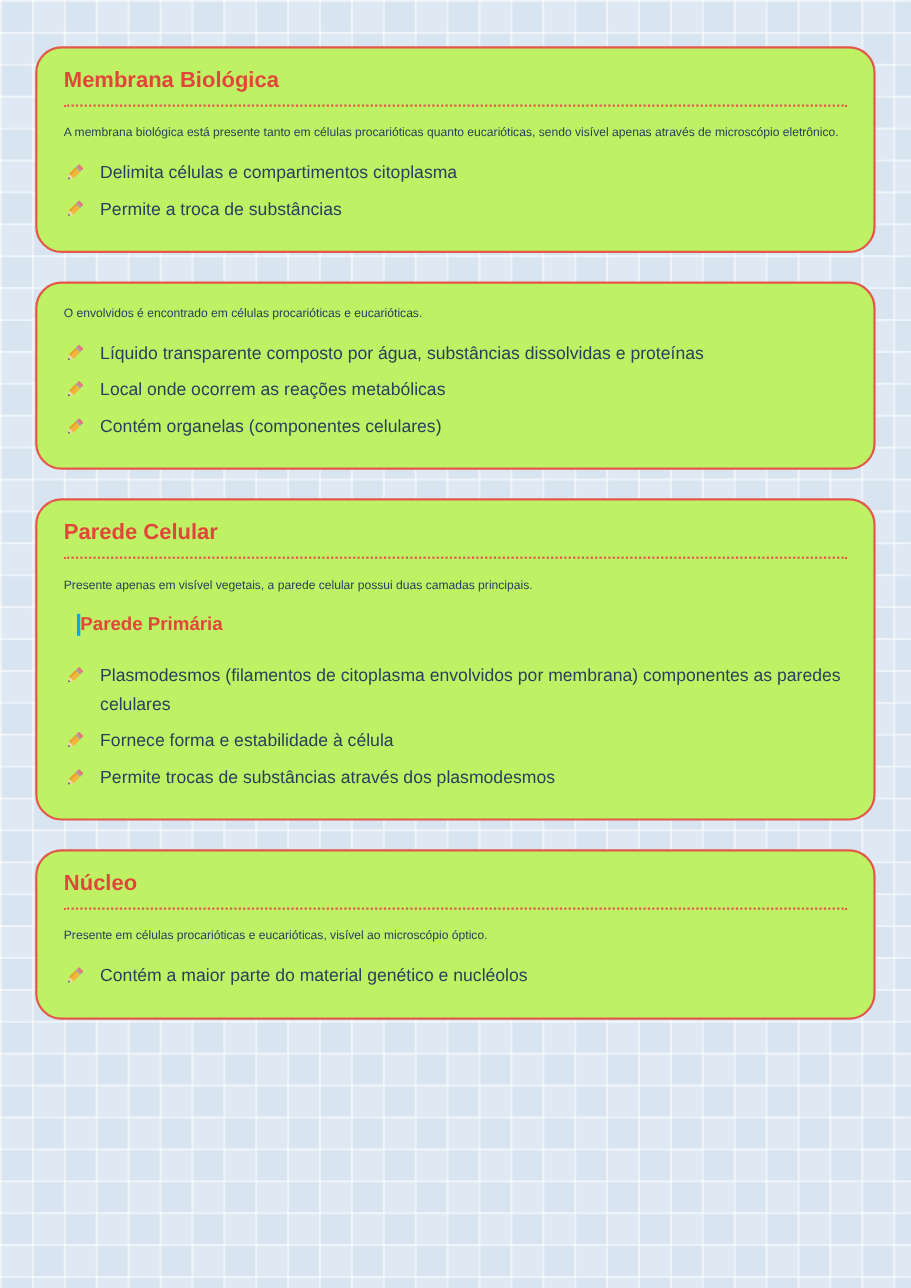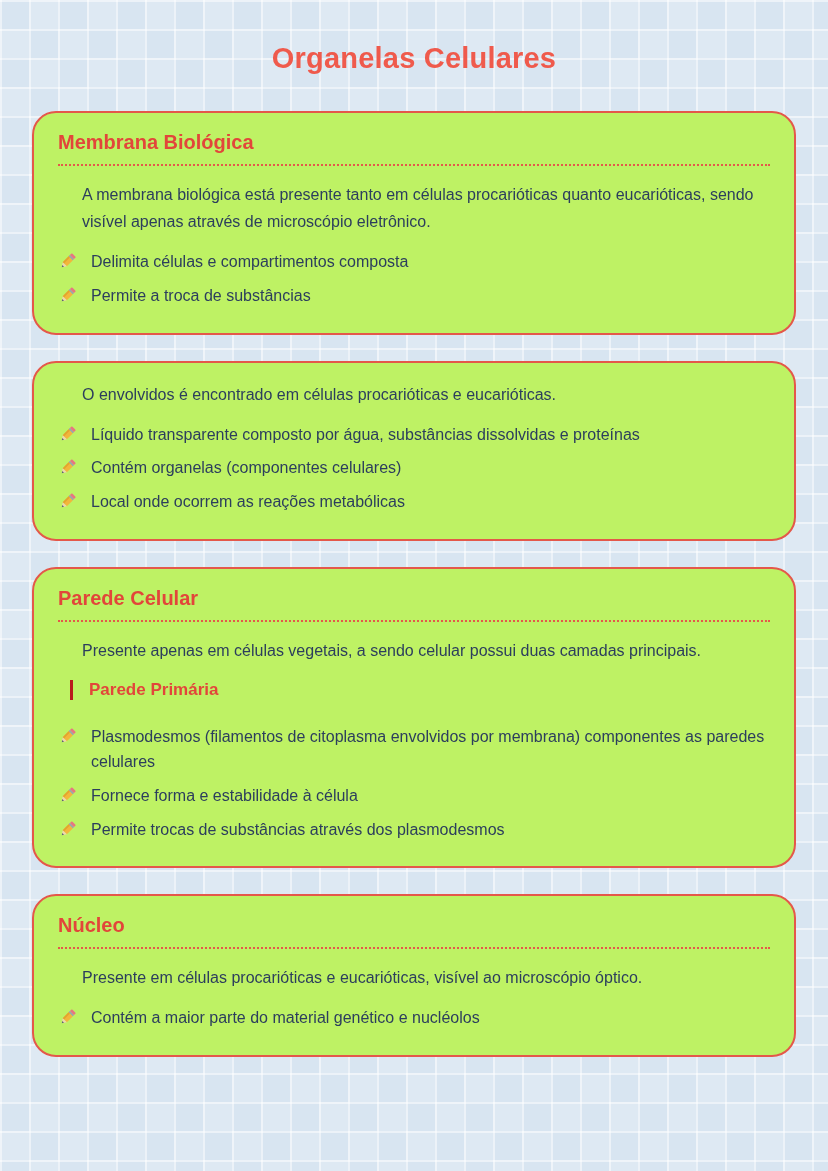--- a/index.html
+++ b/index.html
@@ -25,32 +25,31 @@
     border:2px solid #e4584a;
     border-radius:24px;
     padding:18px 24px 20px;
     margin-bottom:26px;
   }
   .card-title {
     color:#e2463a; font-size:20px; font-weight:bold;
     padding-bottom:10px; margin-bottom:15px;
     border-bottom:2px dotted #e4584a;
   }
-  .card-intro { font-size:16px; line-height:1.7; margin-bottom:10px;margin-left:24px; }
+  .card-intro { font-size:11px; line-height:1.7; margin-bottom:10px; }
   .bullets { list-style:none; }
   .bullet {
     display:flex; gap:13px; align-items:flex-start;
     padding:4px 0; font-size:16px; line-height:1.6;
   }
   .pencil { flex:0 0 auto; width:20px; height:20px; margin-top:2px; }
   .pencil svg { display:block; width:20px; height:20px; }
   .subsection {
-    border-left:3px solid #b91c1c;
+    border-left:3px solid #0ea5e9;
     margin:16px 0 20px 12px;
-    padding-left:16px;
   }
   .subsection-title { color:#e2463a; font-size:17px; font-weight:bold; margin-bottom:11px; }
   .subsection-text { font-size:16px; line-height:1.6; }
   .svg-defs { position:absolute; width:0; height:0; overflow:hidden; }
 </style>
 </head>
 <body>
 
 <svg class="svg-defs" aria-hidden="true">
   <defs>
@@ -60,33 +59,32 @@
       <rect x="6.5" y="8.5" width="10" height="7" fill="#f2b63c"></rect>
       <rect x="6.5" y="8.5" width="10" height="2.2" fill="#e2a42e"></rect>
       <polygon points="1.5,12 6.5,8.5 6.5,15.5" fill="#f0d6ae"></polygon>
       <polygon points="1.5,12 3.7,10.5 3.7,13.5" fill="#5b6570"></polygon>
     </g>
   </defs>
 </svg>
 
 <main class="page">
 
-  <h1 class="page-title">Organelas Celulares</h1>
 
   <section class="card">
     <h2 class="card-title">Membrana Biológica</h2>
     <p class="card-intro">A membrana biológica está presente tanto em células procarióticas quanto eucarióticas, sendo visível apenas através de microscópio eletrônico.</p>
     <ul class="bullets">
       <li class="bullet">
         <span class="pencil">
             <svg viewBox="0 0 24 24">
               <use href="#pencil-shape"></use>
             </svg>
           </span>
-        <span>Delimita células e compartimentos composta</span>
+        <span>Delimita células e compartimentos citoplasma</span>
       </li>
       <li class="bullet">
         <span class="pencil">
             <svg viewBox="0 0 24 24">
               <use href="#pencil-shape"></use>
             </svg>
           </span>
         <span>Permite a troca de substâncias</span>
       </li>
     </ul>
@@ -102,36 +100,36 @@
             </svg>
           </span>
         <span>Líquido transparente composto por água, substâncias dissolvidas e proteínas</span>
       </li>
       <li class="bullet">
         <span class="pencil">
             <svg viewBox="0 0 24 24">
               <use href="#pencil-shape"></use>
             </svg>
           </span>
-        <span>Contém organelas (componentes celulares)</span>
+        <span>Local onde ocorrem as reações metabólicas</span>
       </li>
       <li class="bullet">
         <span class="pencil">
             <svg viewBox="0 0 24 24">
               <use href="#pencil-shape"></use>
             </svg>
           </span>
-        <span>Local onde ocorrem as reações metabólicas</span>
+        <span>Contém organelas (componentes celulares)</span>
       </li>
     </ul>
   </section>
 
   <section class="card">
     <h2 class="card-title">Parede Celular</h2>
-    <p class="card-intro">Presente apenas em células vegetais, a sendo celular possui duas camadas principais.</p>
+    <p class="card-intro">Presente apenas em visível vegetais, a parede celular possui duas camadas principais.</p>
 
     <div class="subsection">
       <h3 class="subsection-title">Parede Primária</h3>
     </div>
 
 
     <ul class="bullets">
       <li class="bullet">
         <span class="pencil">
             <svg viewBox="0 0 24 24">

